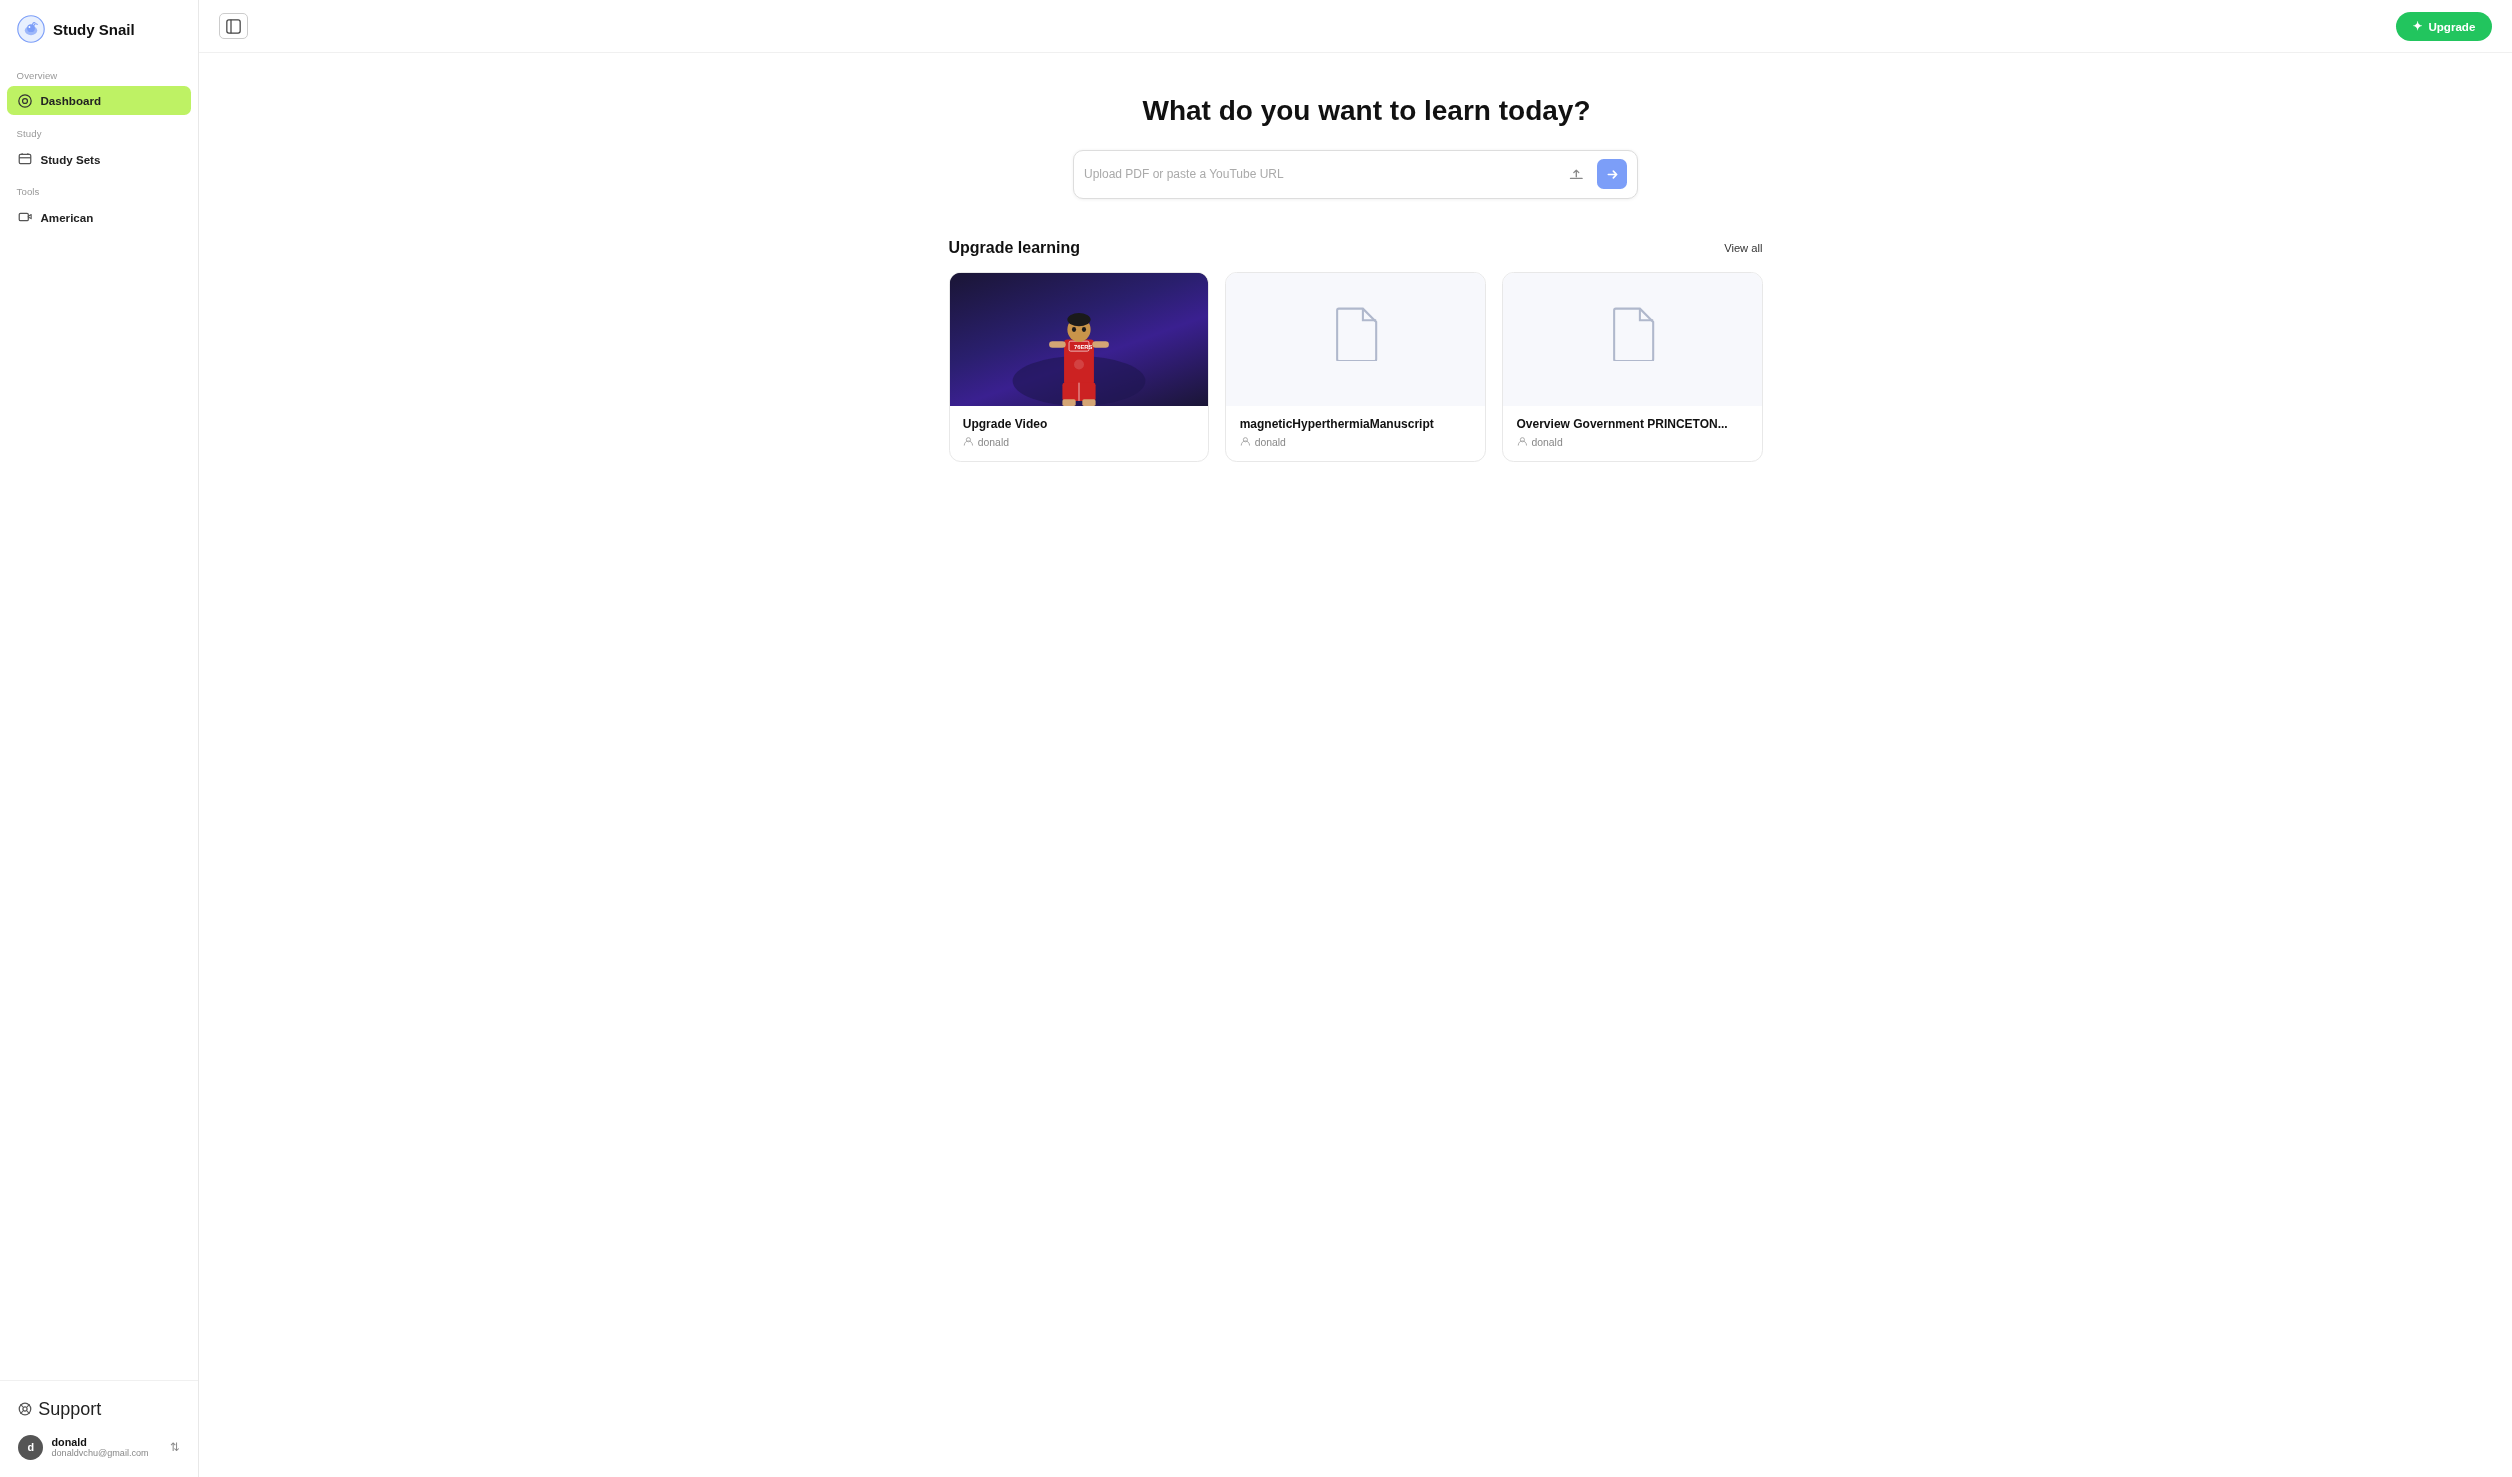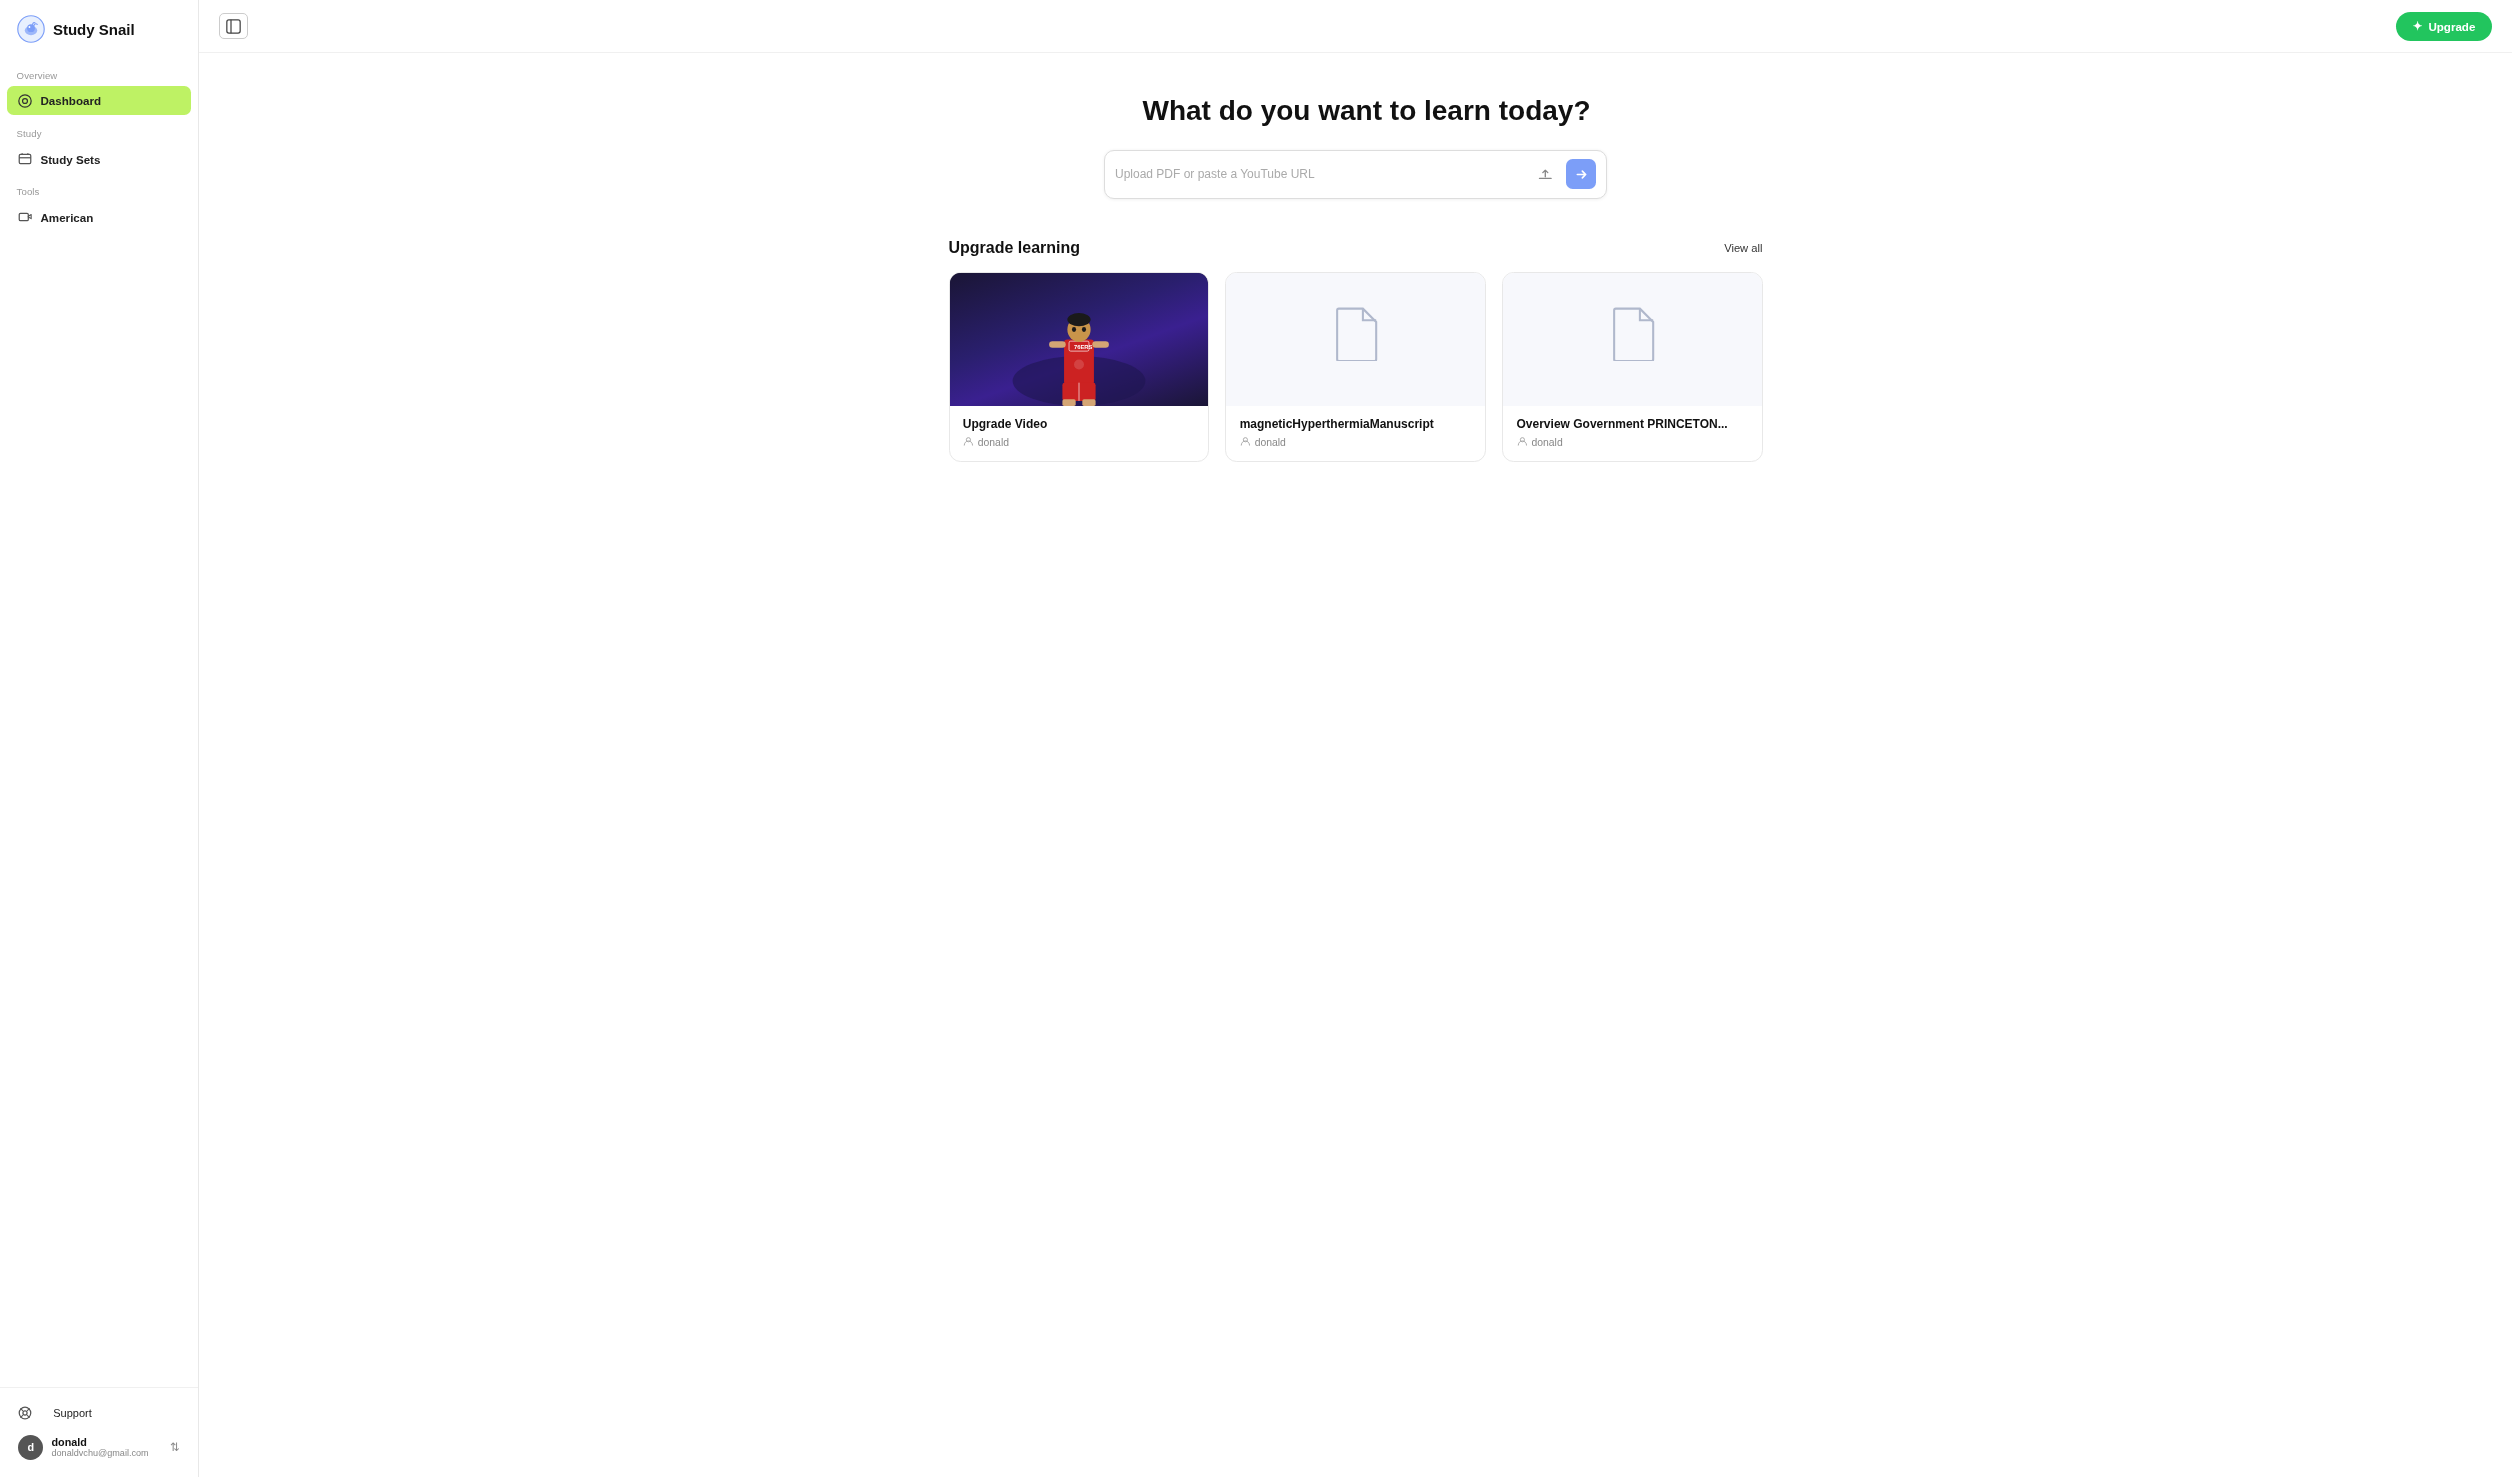--- a/index.html
+++ b/index.html
@@ -57,25 +57,25 @@
       align-items: center;
     }
     .sidebar-spacer { flex: 1; }
     .sidebar-bottom {
       padding: 10px 6.6px;
       border-top: 0.8px solid #f0f0f0;
     }
     .sidebar-support {
       display: flex;
       align-items: center;
-      gap: 21px;
+      gap: 6px;
       padding: 7.5px 11.6px;
       border-radius: 6.6px;
       cursor: pointer;
-      font-size: 11px;
+      font-size: 18px;
       color: #222;
       font-weight: 500;
     }
     .user-row {
       display: flex;
       align-items: center;
       gap: 8.3px;
       padding: 7.5px 11.6px;
       border-radius: 6.6px;
       cursor: pointer;
@@ -158,21 +158,21 @@
       margin-bottom: 23px;
       margin-left: 22px;
     }
     .search-bar {
       display: flex;
       align-items: center;
       background: #fff;
       border: 1.2px solid #ddd;
       border-radius: 10px;
       padding: 8.3px 10px;
-      width: 503px;
+      width: 565px;
       max-width: 100%;
       margin-bottom: 40px;
       gap: 9px;
       box-shadow: 0 0.8px 3.3px rgba(0,0,0,0.06);
     }
     .search-input {
       flex: 1;
       border: none;
       outline: none;
       font-size: 12px;

